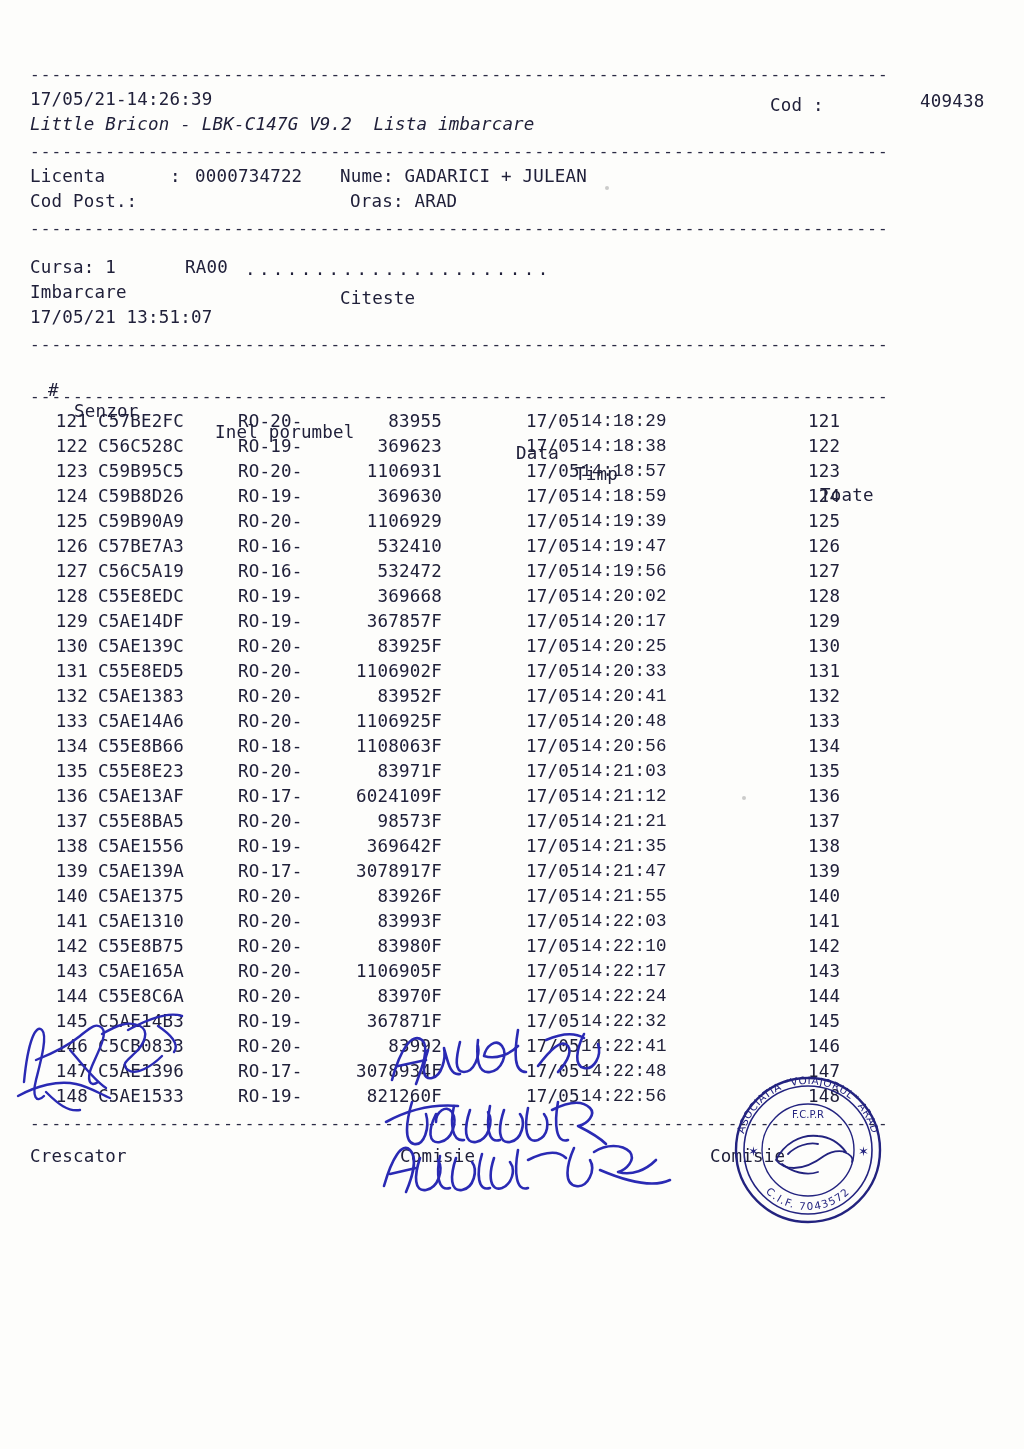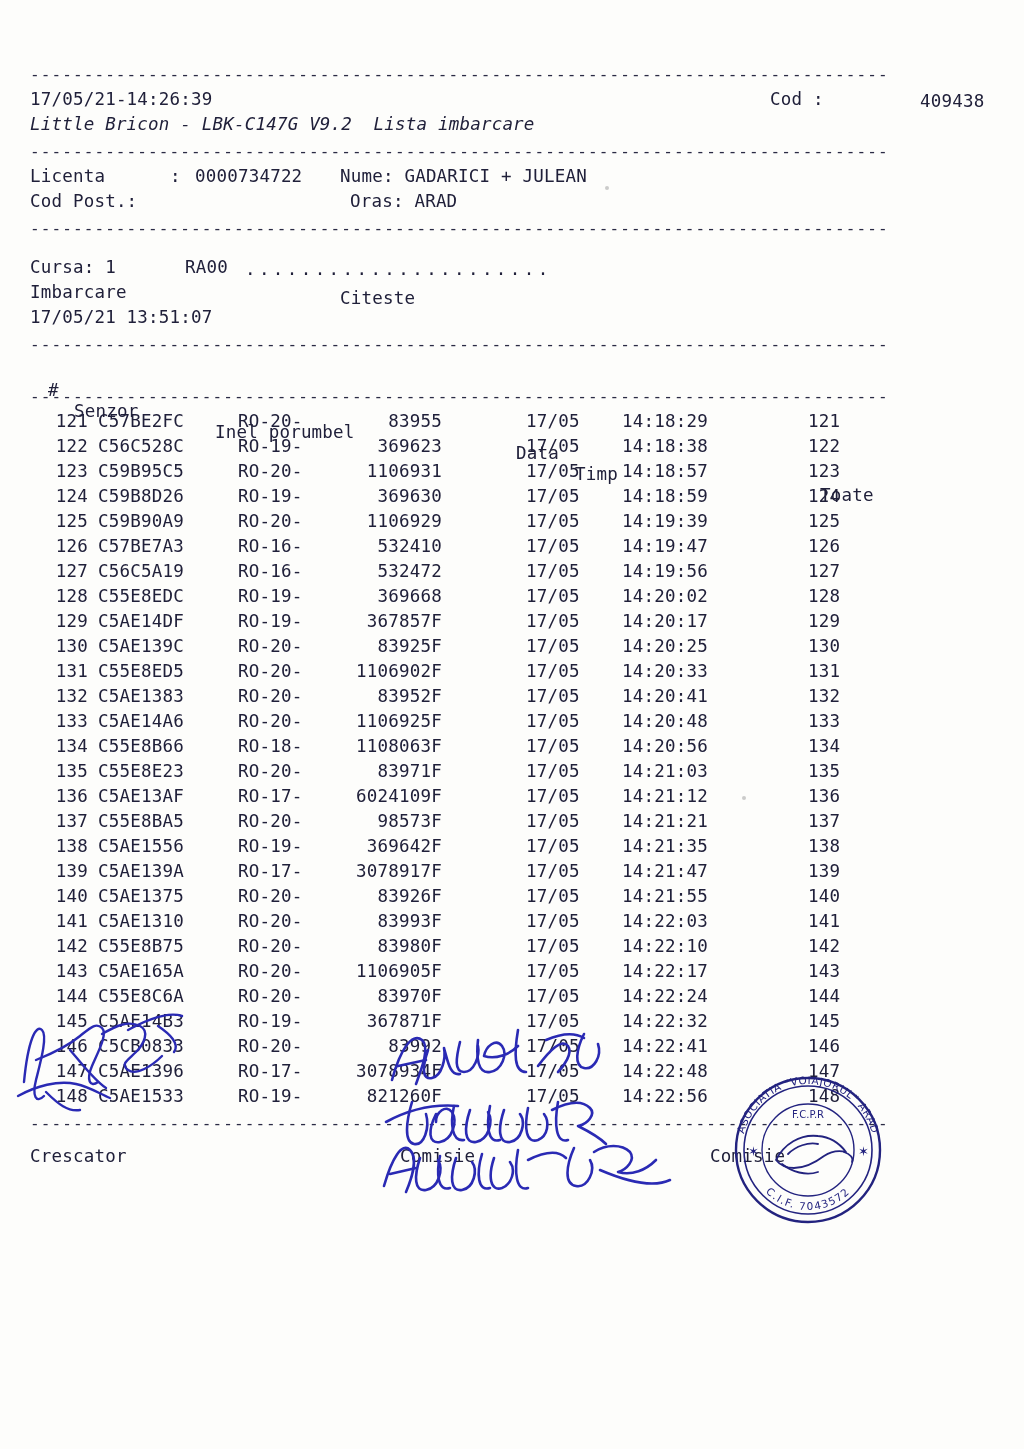--- a/index.html
+++ b/index.html
@@ -44,21 +44,21 @@
   }
   .row2 {
     position: relative;
     height: 25px;
     white-space: pre;
   }
   .abs { position: absolute; white-space: pre; }
 
   
   .hdr-date { left: 0; top: 0; text-align: center; }
-  .hdr-cod-label { left: 740px; top: 0; }
+  .hdr-cod-label { left: 740px; top: 6px; }
   .hdr-cod-val { left: 890px; top: 2px; }
   .hdr-title { left: 0; top: 0; font-style: italic; }
 
   .lic-label { left: 0px; top: 0; }
   .lic-colon { left: 140px; top: 0; }
   .lic-val { left: 165px; top: 0; }
   .nume-label { left: 310px; top: 0; }
   .adresa { left: 0px; top: 0; }
   .codpost { left: 0px; top: 0; }
   .oras { left: 320px; top: 0; }
@@ -70,21 +70,21 @@
   .citeste { left: 310px; top: 6px; }
   .imb-ts { left: 0px; top: 0; }
 
   
   .th { font-size: 17.5px; }
   .c-num   { left: 18px;  width: 40px; text-align: right; }
   .c-senz  { left: 68px; }
   .c-inel  { left: 208px; }
   .c-ring  { left: 290px; width: 122px; text-align: right; }
   .c-data  { left: 496px; }
-  .c-timp  { left: 592px; }
+  .c-timp  { left: 551px; font-family: Liberation Mono, monospace; }
   .c-toate { left: 778px; }
 
   .th-senzor { left: 44px; }
   .th-num    { left: 18px; }
   .th-inel   { left: 185px; }
   .th-data   { left: 486px; }
   .th-timp   { left: 545px; }
   .th-toate  { left: 790px; }
 
   .table-rows .row2:nth-child(odd)  { }

